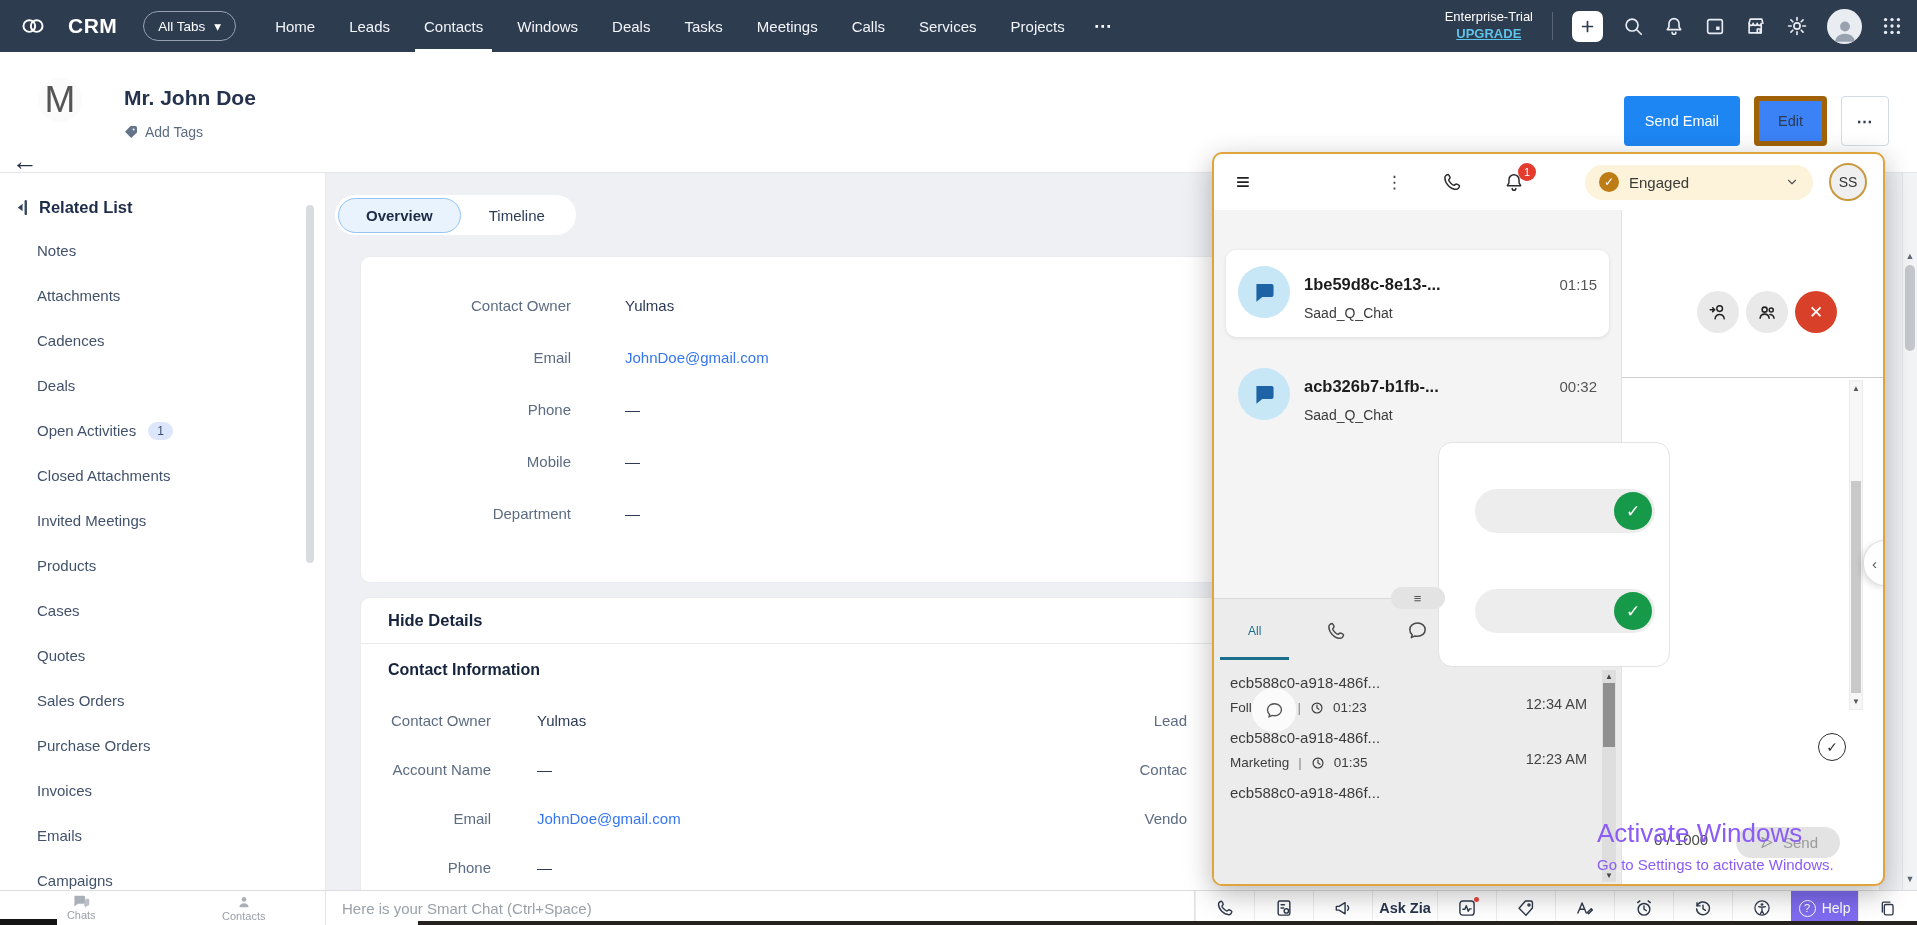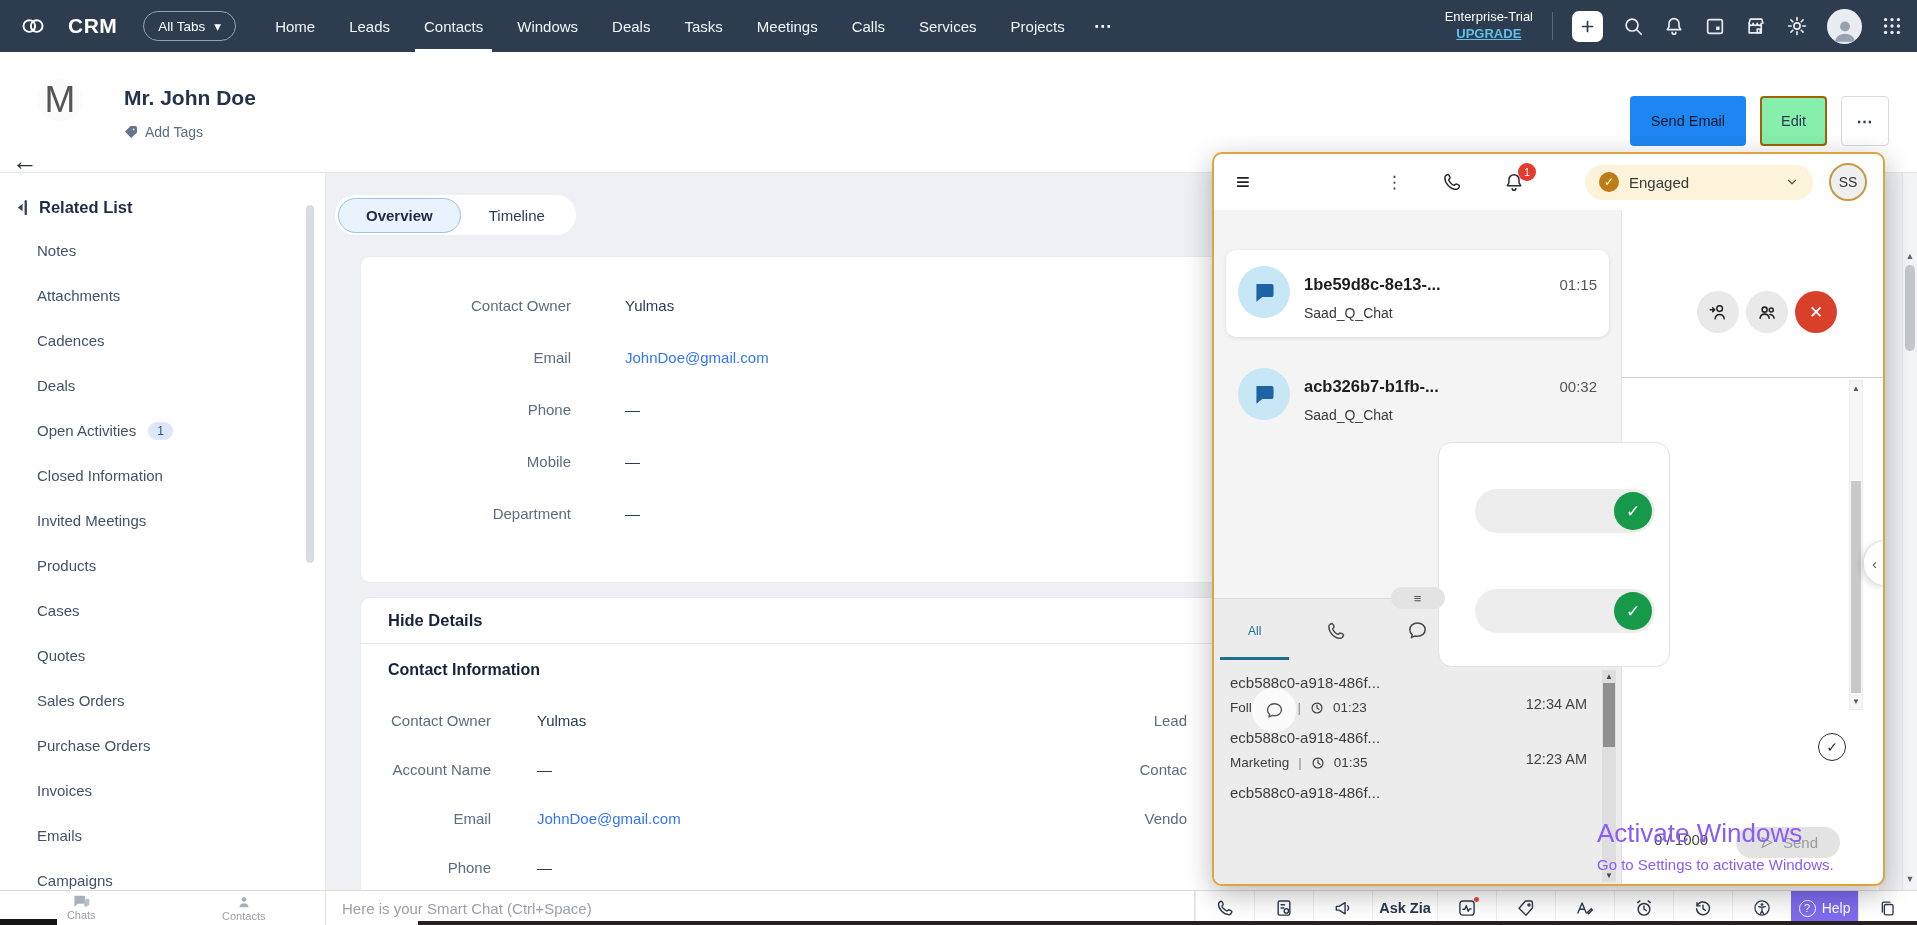--- a/index.html
+++ b/index.html
@@ -27,22 +27,22 @@
   .nav-avatar { width:35px; height:35px; border-radius:50%; background:#e9edf2; overflow:hidden; display:flex; align-items:flex-end; justify-content:center; cursor:pointer; }
 
   
   .pagehead { position:absolute; top:52px; left:0; right:0; height:121px; background:#fff; border-bottom:1px solid #e5e7eb; z-index:5; }
   .back-btn { position:absolute; left:12px; top:96px; font-size:26px; color:#243044; cursor:pointer; line-height:1; }
   .c-avatar { position:absolute; left:38px; top:26px; width:70px; height:82px; border-radius:26px; background:linear-gradient(160deg,#f1512d 10%,#e4403c 40%,#a43a62 72%,#6f3c74 100%); color:#fff; font-size:37px; display:flex; align-items:center; justify-content:center; }
   .c-title { position:absolute; left:124px; top:34px; font-size:21px; font-weight:bold; color:#25324e; }
   .addtags { position:absolute; left:123px; top:72px; display:flex; align-items:center; gap:6px; font-size:14px; color:#5d6b80; cursor:pointer; }
   .head-btns { position:absolute; right:28px; top:44px; display:flex; gap:14px; }
   .btn { font-size:14.5px; border-radius:4px; cursor:pointer; font-family:inherit; }
-  .btn-primary { background:#1d86f2; color:#0f172a; border:none; padding:17px 21px; }
-  .btn-outline { background:#86efac; color:#2b3a55; border:2px solid #a16207; padding:9px 19px; }
+  .btn-primary { background:#1d86f2; color:#ffffff; border:none; padding:17px 21px; }
+  .btn-outline { background:#3b82f6; color:#2b3a55; border:5px solid #a16207; padding:9px 19px; }
   .btn-more { background:#fff; color:#2b3a55; border:1px solid #d5dae2; width:48px; font-size:16px; font-weight:bold; letter-spacing:1px; }
 
   
   .sidebar { position:absolute; top:173px; left:0; width:326px; bottom:35px; background:#fff; border-right:1px solid #e6e8ec; overflow:hidden; z-index:4; }
   .sb-head { display:flex; align-items:center; gap:10px; padding:25px 0 0 14px; font-size:16.5px; font-weight:bold; color:#1e2c49; }
   .sb-list { list-style:none; margin-top:11px; }
   .sb-item { display:flex; align-items:center; gap:12px; height:45px; padding-left:37px; font-size:15px; color:#42526b; cursor:pointer; }
   .sb-badge { background:#dde7fb; color:#3c5070; font-size:12px; border-radius:10px; padding:2px 9px; }
   .sb-scroll { position:absolute; right:11px; top:32px; width:8px; height:358px; background:#d8dbe0; border-radius:4px; cursor:pointer; }
 
@@ -294,21 +294,21 @@
         <span>Deals</span>
 
       </li>
 
       <li class="sb-item">
         <span>Open Activities</span>
         <span class="sb-badge">1</span>
       </li>
 
       <li class="sb-item">
-        <span>Closed Information</span>
+        <span>Closed Attachments</span>
 
       </li>
 
       <li class="sb-item">
         <span>Invited Meetings</span>
 
       </li>
 
       <li class="sb-item">
         <span>Products</span>

